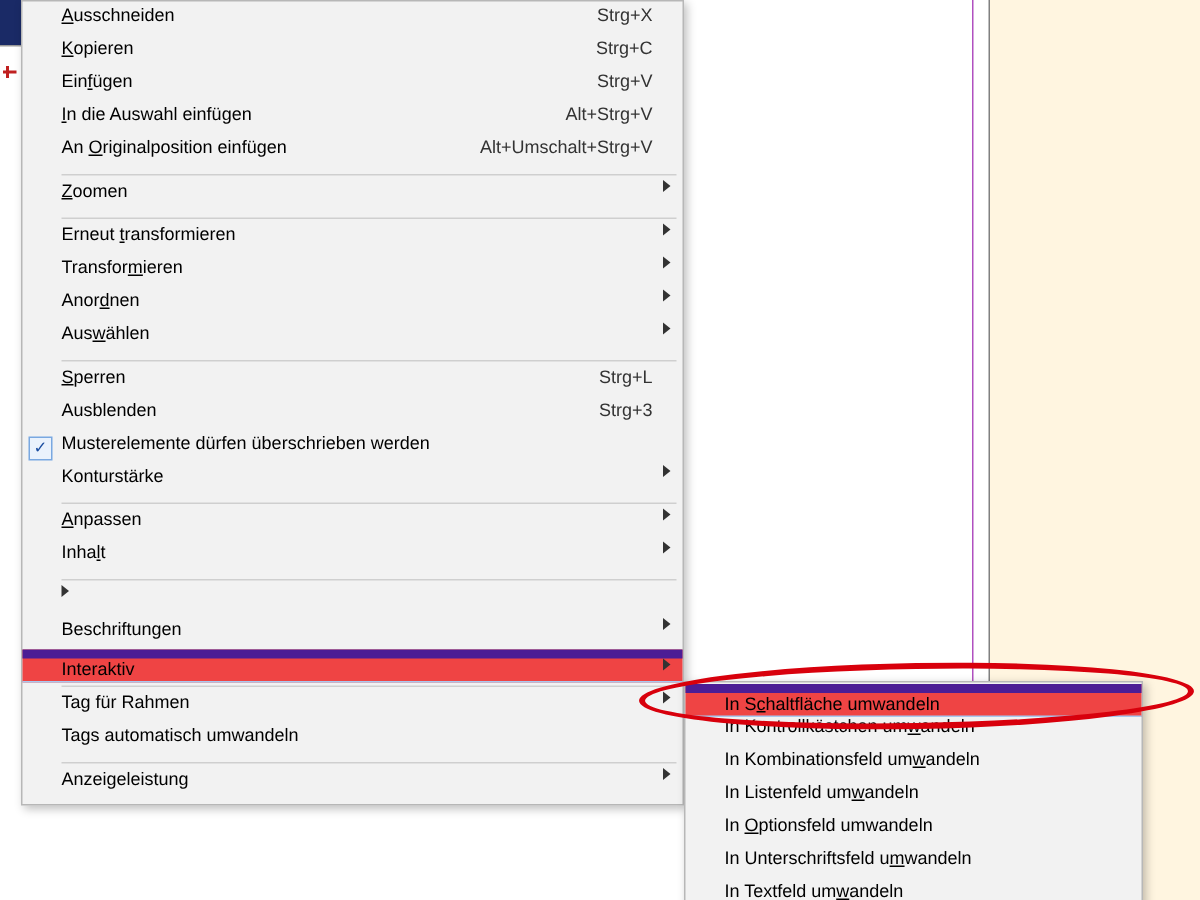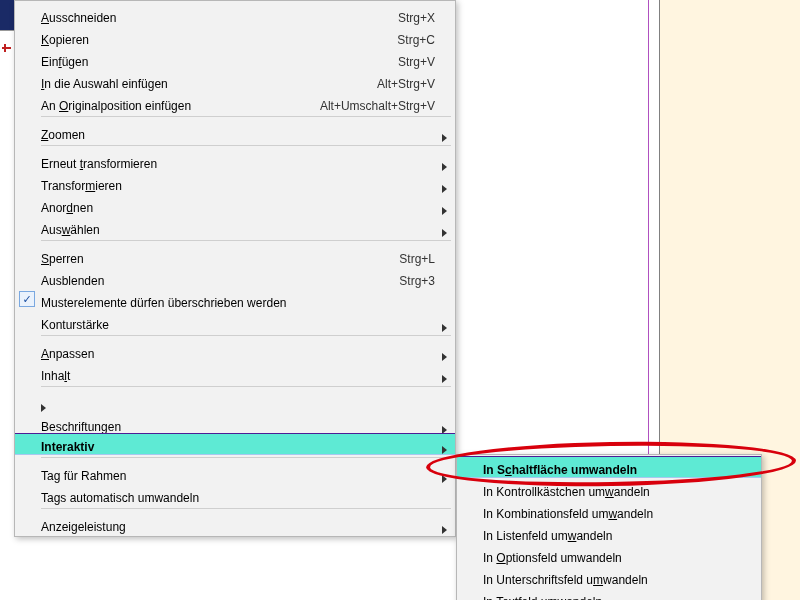--- a/index.html
+++ b/index.html
@@ -62,32 +62,32 @@
     padding: 2px 0;
   }
   .menu-main {
     left: 14px; top: 0; width: 442px;
   }
   .menu-sub {
     left: 456px; top: 454px; width: 306px;
   }
   .item {
     display: flex;
-    align-items: flex-end;
+    align-items: flex-start;
     height: 22px;
     padding: 0 6px 0 26px;
     position: relative;
     white-space: nowrap;
   }
   .item.hover {
-    background: #5eead4;
-    border-top: 1px solid #4c1d95;
+    background: #ef4444;
+    border-top: 6px solid #4c1d95;
     border-bottom: 1px solid #a8c8f0;
     height: 22px;
-    margin-top: -1px; margin-bottom: -1px; font-weight: bold;
+    margin-top: -1px; margin-bottom: -1px;
   }
   .item .label { flex: 1 1 auto; }
   .item .shortcut {
     color: #333;
     padding-right: 14px;
   }
   .checkmark {
     position: absolute;
     left: 4px; top: 3px;
     width: 16px; height: 16px;

